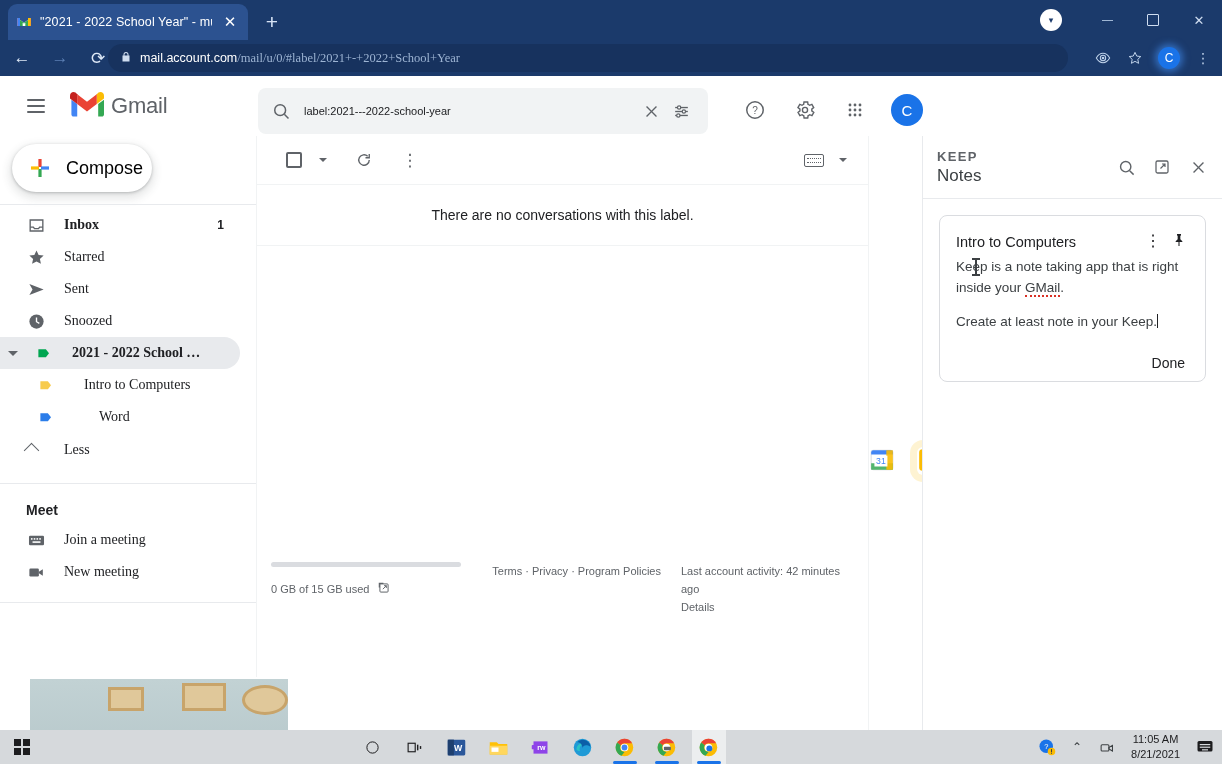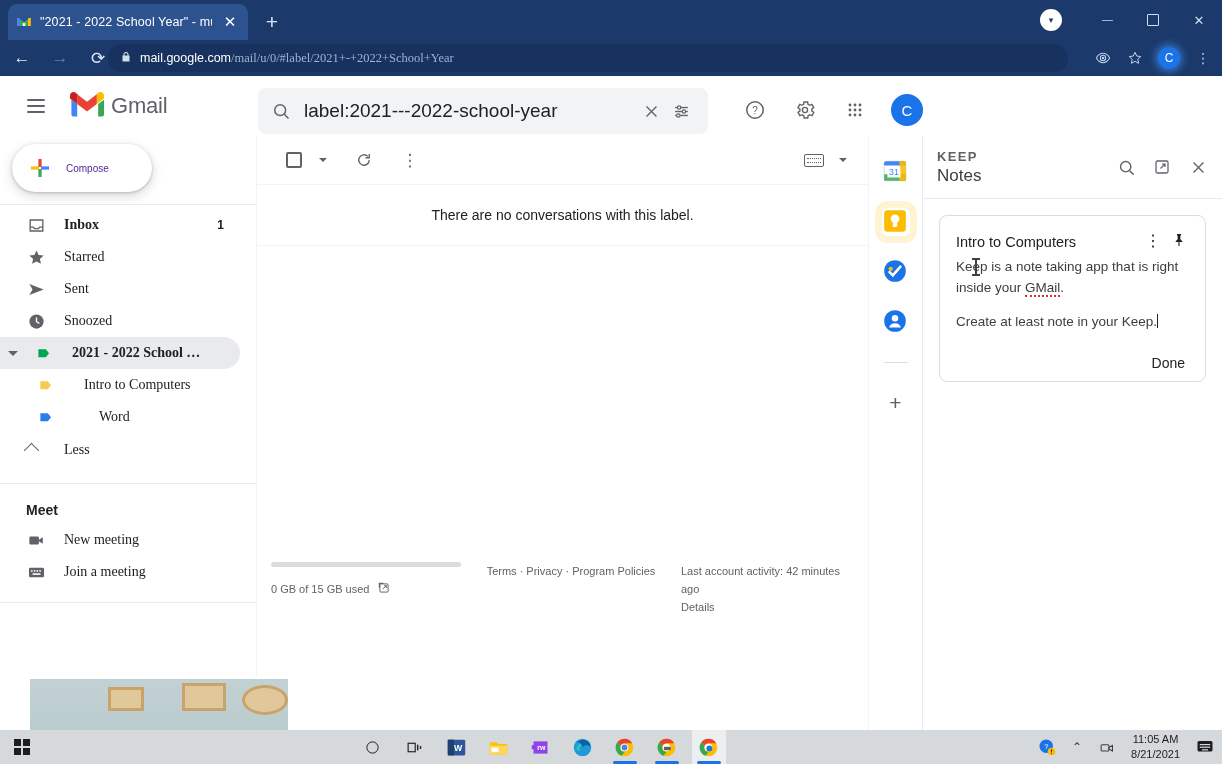--- a/index.html
+++ b/index.html
@@ -87,39 +87,39 @@
   .gm-logo { display: flex; align-items: center; gap: 7px; margin-left: 10px; }
   .gm-word { font-size: 22px; color: #5f6368; letter-spacing: -.2px; }
 
   .searchbar {
     position: absolute; left: 258px; top: 12px; width: 450px; height: 46px;
     background: #f1f3f4; border-radius: 8px; display: flex; align-items: center; padding: 0 12px;
   }
   .search-ic { width: 22px; height: 22px; color: #5f6368; display: flex; align-items: center; justify-content: center; }
   .search-input {
     flex: 1; border: none; background: transparent; outline: none;
-    font-family: "Liberation Sans", sans-serif; font-size: 19px; color: #202124; margin-left: 12px;
+    font-family: "Liberation Sans", sans-serif; font-size: 11px; color: #202124; margin-left: 12px;
   }
   .search-btn { width: 30px; height: 30px; display: flex; align-items: center; justify-content: center; color: #5f6368; }
 
   .gm-right { position: absolute; left: 735px; top: 14px; display: flex; align-items: center; gap: 10px; }
   .gm-ic { width: 40px; height: 40px; display: flex; align-items: center; justify-content: center; color: #5f6368; }
   .gm-avatar {
     width: 32px; height: 32px; border-radius: 50%; background: #1a73e8; color: #fff;
     font-size: 15px; display: flex; align-items: center; justify-content: center; margin-left: 6px;
   }
 
   
   .leftnav { position: absolute; left: 0; top: 60px; width: 256px; height: 628px; background: #fff; }
   .compose {
     margin: 8px 0 0 12px; width: 140px; height: 48px; border-radius: 24px;
     background: #fff; box-shadow: 0 1px 3px rgba(60,64,67,.3), 0 4px 8px 3px rgba(60,64,67,.12);
     display: flex; align-items: center; padding-left: 16px; gap: 14px;
   }
-  .compose-text { font-size: 10px; color: #4c1d95; }
+  .compose-text { font-size: 18px; color: #000000; }
   .plus-ic { width: 24px; height: 24px; position: relative; flex: none; }
   .navdivider { height: 1px; background: #e8eaed; margin: 12px 0 4px 0; }
 
   .nav-item {
     height: 32px; display: flex; align-items: center; padding-left: 26px;
     border-radius: 0 16px 16px 0; margin-right: 16px; gap: 18px; position: relative;
   }
   .nav-item .ic { width: 20px; height: 20px; flex: none; color: #5f6368; display: flex; align-items: center; justify-content: center; }
   .nav-label { font-size: 14px; color: #202124; white-space: nowrap; font-family: Liberation Serif, serif; }
   .nav-item.bold .nav-label { font-weight: bold; }
@@ -155,25 +155,25 @@
 
   .ml-divider { height: 1px; background: #f1f3f4; }
   .empty-msg { text-align: center; font-size: 14px; color: #202124; padding: 22px 0; }
   .ml-divider2 { height: 1px; background: #f1f3f4; }
 
   .footer { position: absolute; left: 0; bottom: 148px; width: 612px; display: flex; font-size: 11px; color: #5f6368; }
   .foot-col { flex: 1; padding: 0 10px; }
   .foot-col.c1 { padding-left: 14px; }
   .storage-bar { width: 190px; height: 5px; background: #dadce0; border-radius: 3px; margin-bottom: 14px; }
   .storage-row { display: flex; align-items: center; gap: 8px; }
-  .foot-center { text-align: center; line-height: 1.65; }
+  .foot-center { text-align: right; line-height: 1.65; }
   .foot-right { line-height: 1.65; padding-right: 8px; }
 
   
-  .apprail { position: absolute; left: 868px; top: 60px; width: 54px; height: 628px; background: #fff; border-left: 1px solid #f1f3f4; display: flex; flex-direction: column; align-items: center; padding-top: 22px; gap: 22px; }
+  .apprail { position: absolute; left: 868px; top: 60px; width: 54px; height: 628px; background: #fff; border-left: 1px solid #f1f3f4; display: flex; flex-direction: row; align-items: center; padding-top: 22px; gap: 22px; }
   .app-ic { width: 28px; height: 28px; border-radius: 6px; position: relative; }
   .app-ic.active { box-shadow: 0 0 0 7px rgba(251,188,5,.18); }
   .rail-sep { width: 24px; height: 1px; background: #dadce0; margin: 4px 0; }
   .rail-plus { width: 28px; height: 28px; color: #5f6368; display: flex; align-items: center; justify-content: center; font-size: 21px; font-weight: 300; }
 
   
   .keeppanel { position: absolute; left: 922px; top: 60px; width: 300px; height: 628px; background: #fff; border-left: 1px solid #e8eaed; }
   .keep-head { height: 62px; display: flex; align-items: center; padding: 0 14px; position: relative; }
   .keep-brand { }
   .keep-kicker { font-size: 13px; letter-spacing: 1.3px; color: #5f6368; font-weight: bold; }
@@ -272,21 +272,21 @@
     <div class="omnibar">
       <span class="nav-btn">←</span>
       <span class="nav-btn dim">→</span>
       <span class="nav-btn">⟳</span>
       <div class="urlbox">
         <span>
           <svg viewBox="0 0 24 24" width="12" height="12">
               <path d="M17 9V7a5 5 0 10-10 0v2H5v12h14V9h-2zm-8-2a3 3 0 016 0v2H9V7z" fill="#cfddf0"></path>
             </svg>
         </span>
-        <span class="url-text"><span>mail.google.com</span><span class="dim">/mail/u/0/#label/2021+-+2022+School+Year</span></span>
+        <span class="url-text"><span>mail.account.com</span><span class="dim">/mail/u/0/#label/2021+-+2022+School+Year</span></span>
       </div>
       <div class="omni-icons">
         <span class="omni-ic">
           <svg viewBox="0 0 24 24" width="16" height="16">
               <path d="M12 5C6 5 2 12 2 12s4 7 10 7 10-7 10-7-4-7-10-7zm0 11a4 4 0 110-8 4 4 0 010 8z" fill="none" stroke="#bfd2ea" stroke-width="1.6"></path>
               <circle cx="12" cy="12" r="2" fill="#bfd2ea"></circle>
             </svg>
         </span>
         <span class="omni-ic">
           <svg viewBox="0 0 24 24" width="16" height="16">
@@ -465,41 +465,41 @@
         <span class="nav-label" style="margin-left:38px;">Less</span>
       </div>
 
       <div class="navdivider" style="margin-top:16px;"></div>
 
       <div class="meet-head">Meet</div>
 
       <div class="nav-item">
         <span class="ic">
           <svg viewBox="0 0 24 24" width="19" height="19">
-              <rect x="3" y="7" width="12" height="10" rx="1.5" fill="#5f6368"></rect>
-              <path d="M15 11l5-3v8l-5-3z" fill="#5f6368"></path>
-            </svg>
-        </span>
-        <span class="nav-label">New meeting</span>
-      </div>
-
-      <div class="nav-item">
-        <span class="ic">
-          <svg viewBox="0 0 24 24" width="19" height="19">
               <rect x="2.5" y="6" width="19" height="12" rx="1.5" fill="#5f6368"></rect>
               <g fill="#fff">
                 <rect x="5" y="9" width="2" height="2"></rect>
                 <rect x="8.5" y="9" width="2" height="2"></rect>
                 <rect x="12" y="9" width="2" height="2"></rect>
                 <rect x="15.5" y="9" width="2" height="2"></rect>
                 <rect x="7" y="13" width="10" height="2"></rect>
               </g>
             </svg>
         </span>
         <span class="nav-label">Join a meeting</span>
+      </div>
+
+      <div class="nav-item">
+        <span class="ic">
+          <svg viewBox="0 0 24 24" width="19" height="19">
+              <rect x="3" y="7" width="12" height="10" rx="1.5" fill="#5f6368"></rect>
+              <path d="M15 11l5-3v8l-5-3z" fill="#5f6368"></path>
+            </svg>
+        </span>
+        <span class="nav-label">New meeting</span>
       </div>
 
       <div class="navdivider" style="margin-top:14px;"></div>
 
       <div class="hidden-chat">
         <span class="chat-avatar"></span>
       </div>
     </div>
 
     <div class="maillist">

